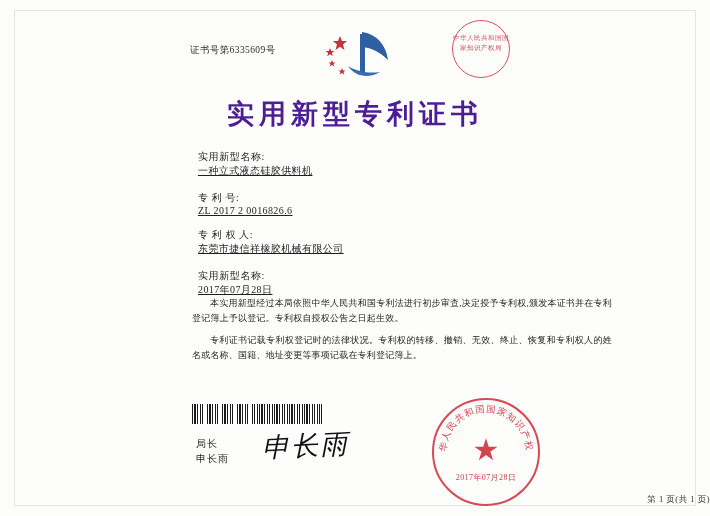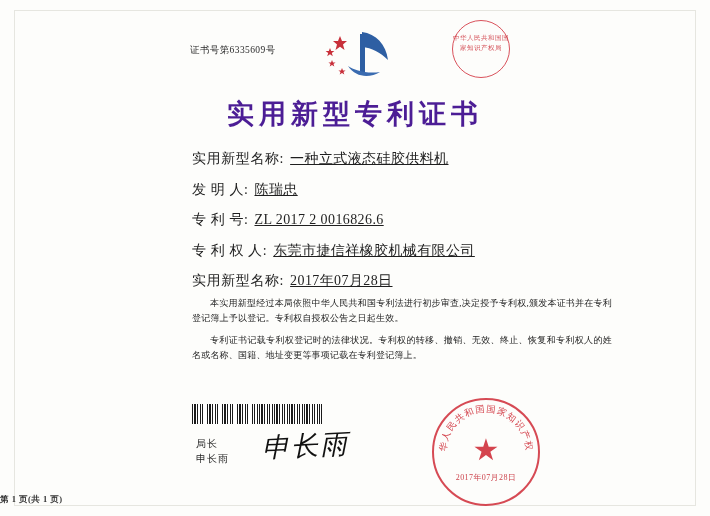--- a/index.html
+++ b/index.html
@@ -106,23 +106,24 @@
   .fields {
     position: absolute;
     left: 192px;
     top: 150px;
     width: 420px;
   }
   .field-row {
     display: flex;
     align-items: baseline;
     margin-bottom: 12.5px;
-    font-size: 14px;
+    font-size: 10px;
     color: #1f1f1f;
     white-space: nowrap;
+    flex-direction: column;
   }
   .field-label {
     letter-spacing: 0.6px;
   }
   .field-value {
     margin-left: 6px;
     letter-spacing: 0.4px;
     text-decoration: underline;
   }
 
@@ -233,25 +234,24 @@
     letter-spacing: 0.4px;
     opacity: 0.92;
   }
 
   
   .footer {
     position: absolute;
     left: 0;
     top: 494px;
     width: 710px;
-    text-align: left;
+    text-align: right;
     font-size: 8.5px;
     color: #333333;
     letter-spacing: 0.5px;
-    font-weight: bold;
   }
 </style>
 </head>
 <body>
 
 <div id="page">
   <div class="sheet">
     <div class="inner-border"></div>
 
     <div class="serial">证书号第6335609号</div>
@@ -272,24 +272,20 @@
       <div class="ring"></div>
       <div class="txt">中华人民共和国国家知识产权局</div>
     </div>
 
     <div class="title">实用新型专利证书</div>
 
     <div class="fields">
       <div class="field-row">
         <span class="field-label">实用新型名称:</span>
         <span class="field-value">一种立式液态硅胶供料机</span>
-      </div>
-      <div class="field-row">
-        <span class="field-label">发 明 人:</span>
-        <span class="field-value">陈瑞忠</span>
       </div>
       <div class="field-row">
         <span class="field-label">专 利 号:</span>
         <span class="field-value">ZL 2017 2 0016826.6</span>
       </div>
       <div class="field-row">
         <span class="field-label">专 利 权 人:</span>
         <span class="field-value">东莞市捷信祥橡胶机械有限公司</span>
       </div>
       <div class="field-row">

